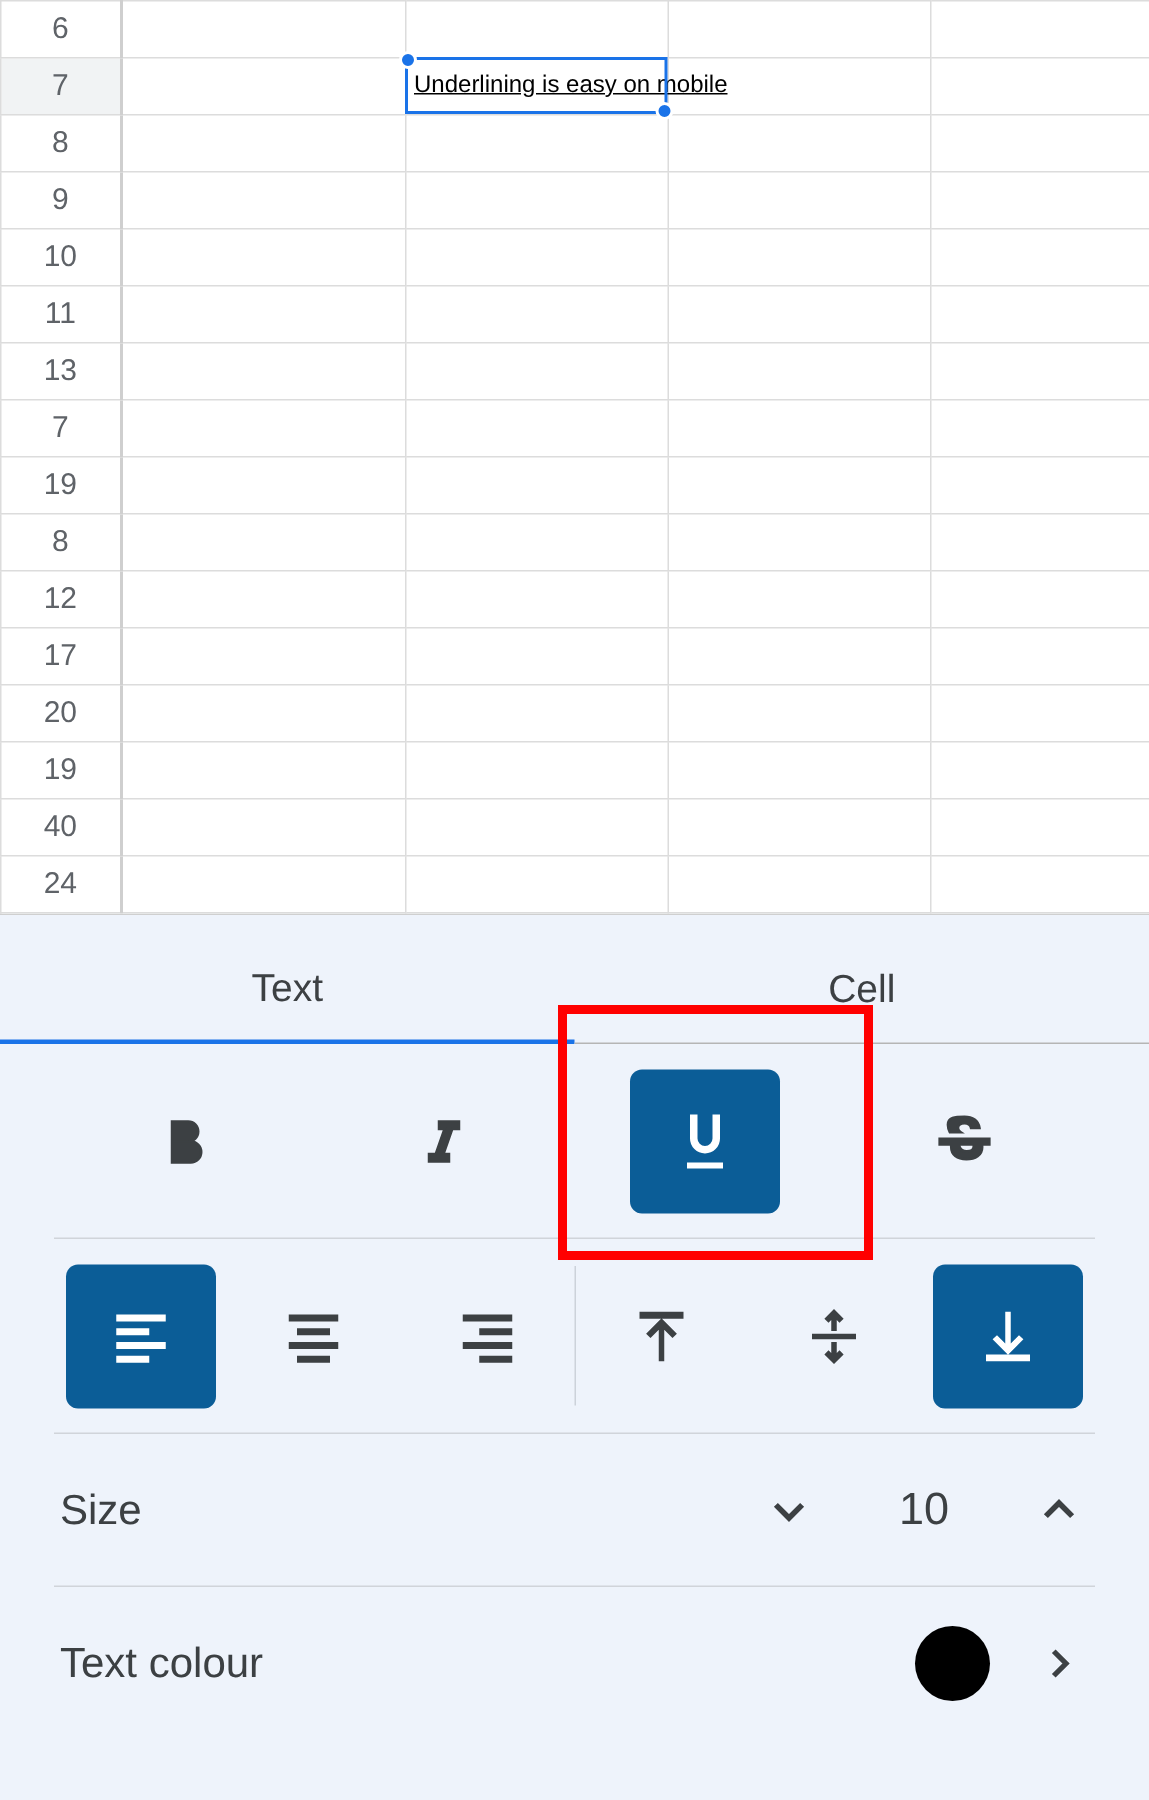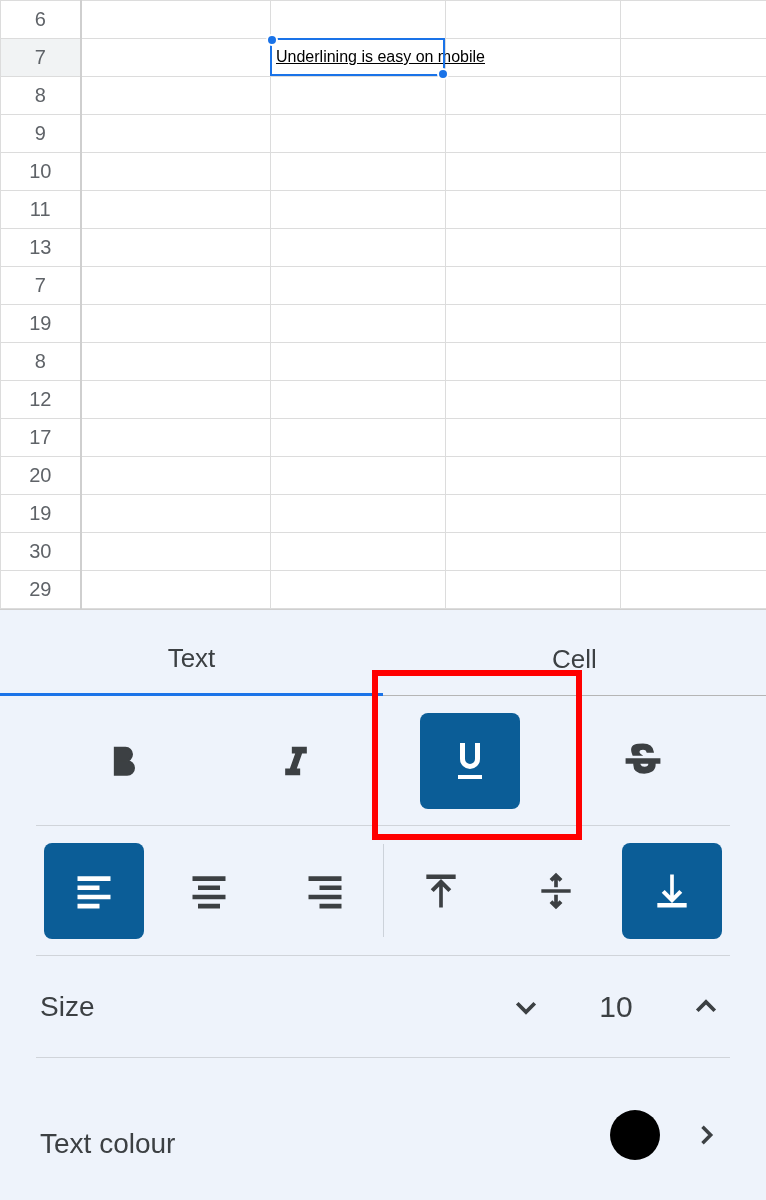--- a/index.html
+++ b/index.html
@@ -146,21 +146,21 @@
     display:flex;align-items:center;justify-content:center;
     cursor:pointer;
   }
   .colour-right {
     display:flex;align-items:center;gap:26px;
   }
   .swatch {
     width:50px;height:50px;border-radius:50%;background:#000;
   }
 
-  .group.colour { border-bottom:none;align-items:flex-end; }
+  .group.colour { border-bottom:none; }
 </style>
 </head>
 <body>
 
 <div class="sheet">
   <table>
     <colgroup>
       <col style="width:80px">
       <col class="col-a">
         <col class="col-b">
@@ -260,28 +260,28 @@
           <td></td>
         </tr>
         <tr>
           <th class="rowhdr">19</th>
           <td></td>
           <td></td>
           <td></td>
           <td></td>
         </tr>
         <tr>
-          <th class="rowhdr">30</th>
-          <td></td>
-          <td></td>
-          <td></td>
-          <td></td>
-        </tr>
-        <tr>
-          <th class="rowhdr">29</th>
+          <th class="rowhdr">40</th>
+          <td></td>
+          <td></td>
+          <td></td>
+          <td></td>
+        </tr>
+        <tr>
+          <th class="rowhdr">24</th>
           <td></td>
           <td></td>
           <td></td>
           <td></td>
         </tr>
       </tbody>
   </table>
 
   <div class="cell-value" style="left:276px; top:48px;">Underlining is easy on mobile</div>
 

